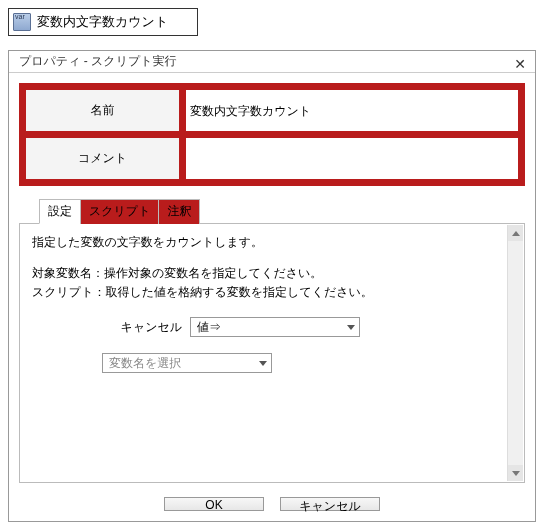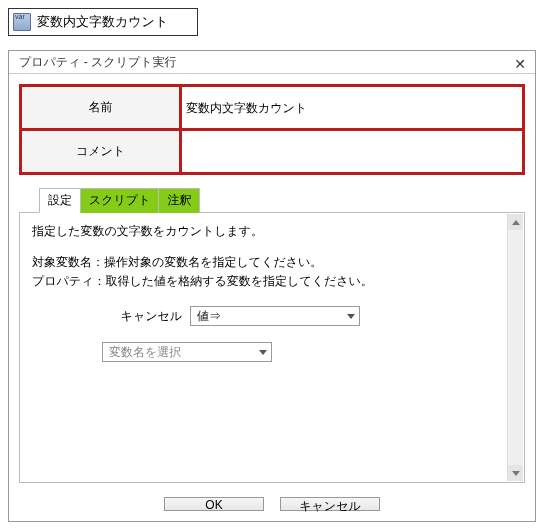--- a/index.html
+++ b/index.html
@@ -72,21 +72,21 @@
   cursor: pointer;
 }
 .grid-area {
   margin: 10px 10px 0 10px;
 }
 .grid {
   width: 100%;
   border-collapse: collapse;
 }
 .grid td {
-  border: 3px solid #b91c1c;
+  border: 7px solid #b91c1c;
   height: 18px;
   padding: 12px 4px;
   font-size: 12px;
 }
 .grid td.label {
   width: 160px;
   background: #f4f4f4;
   text-align: center;
 }
 .grid td.input-cell {
@@ -104,21 +104,21 @@
 .tabs {
   margin: 12px 10px 0 10px;
   display: flex;
   border-bottom: 1px solid #bbb;
 }
 .tab {
   padding: 3px 8px;
   border: 1px solid #bbb;
   border-bottom: none;
   font-size: 12px;
-  background: #84cc16;
+  background: #b91c1c;
   margin-right: -1px;
   position: relative;
   top: 1px;
   cursor: pointer;
 }
 .tab.active {
   background: #fff;
   border-bottom: 1px solid #fff;
   margin-left: 20px;
 }
@@ -240,21 +240,21 @@
 
   <div class="tabs">
     <div class="tab active">設定</div>
     <div class="tab">スクリプト</div>
     <div class="tab">注釈</div>
   </div>
 
   <div class="tab-panel">
     <div class="desc-line">指定した変数の文字数をカウントします。</div>
     <div class="desc-line" style="margin-bottom:2px">対象変数名：操作対象の変数名を指定してください。</div>
-    <div class="desc-line">プロパティ：取得した値を格納する変数を指定してください。</div>
+    <div class="desc-line">スクリプト：取得した値を格納する変数を指定してください。</div>
 
     <div class="field-row">
       <div class="field-label">キャンセル</div>
       <div class="combo">
         <span>値⇒</span>
         <div class="combo-arrow"></div>
       </div>
     </div>
 
     <div class="field-row">

